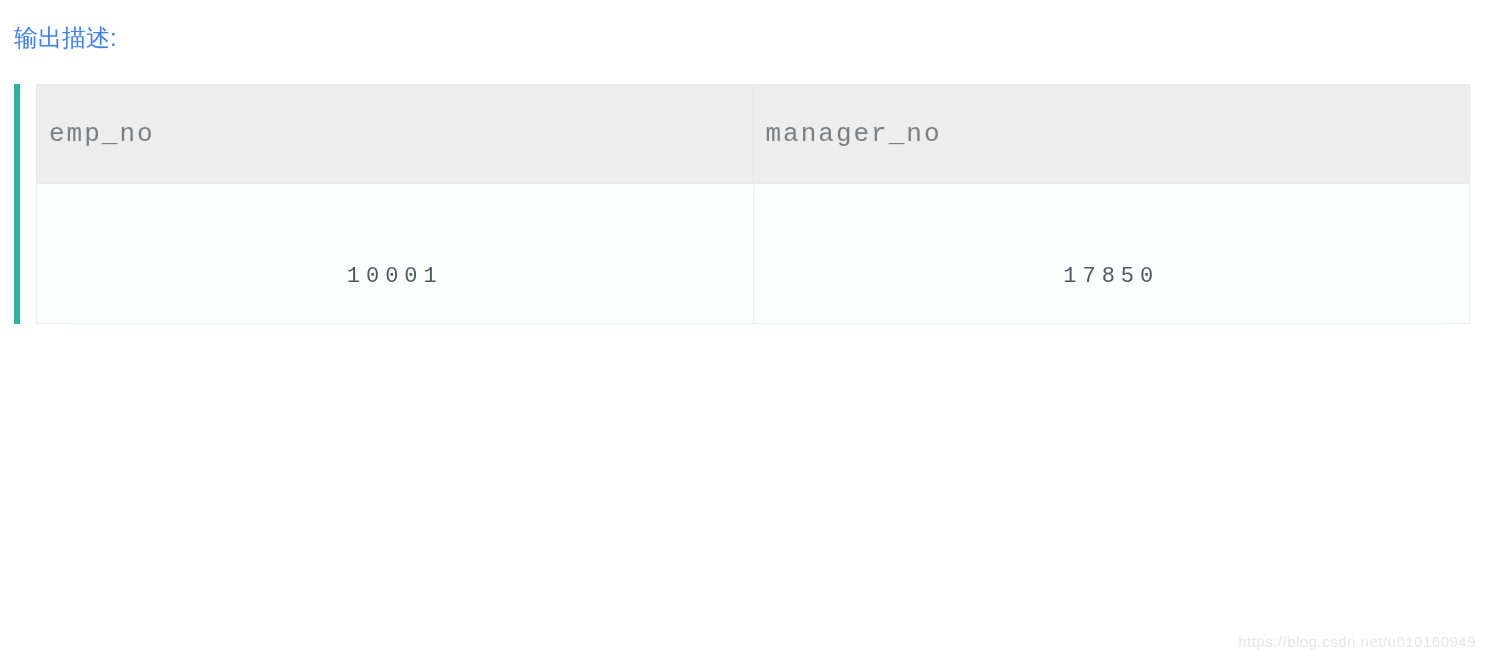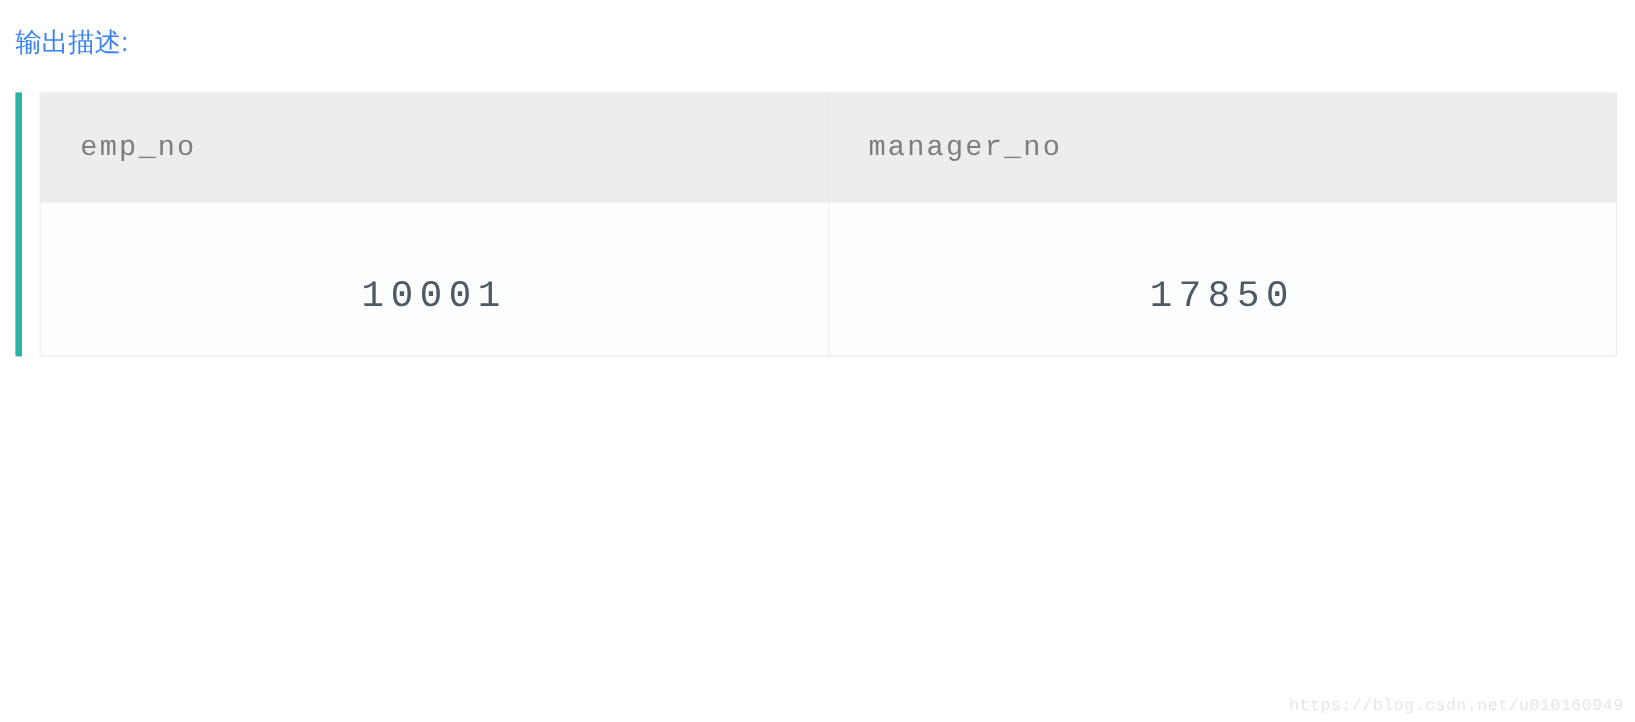--- a/index.html
+++ b/index.html
@@ -28,42 +28,42 @@
     table-layout: fixed;
   }
   th {
     background: #ededed;
     text-align: left;
     font-family: "Courier New", Courier, monospace;
     font-weight: normal;
     color: #7c7e80;
     font-size: 26px;
     letter-spacing: 2px;
-    padding: 34px 36px;
+    padding: 34px 12px;
     border: 1px solid #e8e8e8;
   }
   td {
     font-family: "Courier New", Courier, monospace;
     color: #4d5a66;
-    font-size: 34px;
+    font-size: 22px;
     letter-spacing: 6px;
     text-align: center;
     vertical-align: bottom;
     height: 140px;
     padding: 0 0 34px 0;
     border: 1px solid #ececec;
     background: #fcfdfd;
   }
   .watermark {
     position: absolute;
     right: 10px;
     bottom: 6px;
     color: #e6e6e6;
     font-size: 15px;
-    font-family: Liberation Mono, monospace;
+    font-family: Liberation Sans, sans-serif;
     letter-spacing: 0.5px;
     pointer-events: none;
   }
 </style>
 </head>
 <body>
 
 <div class="title">输出描述:</div>
 
 <div class="table-wrap">

